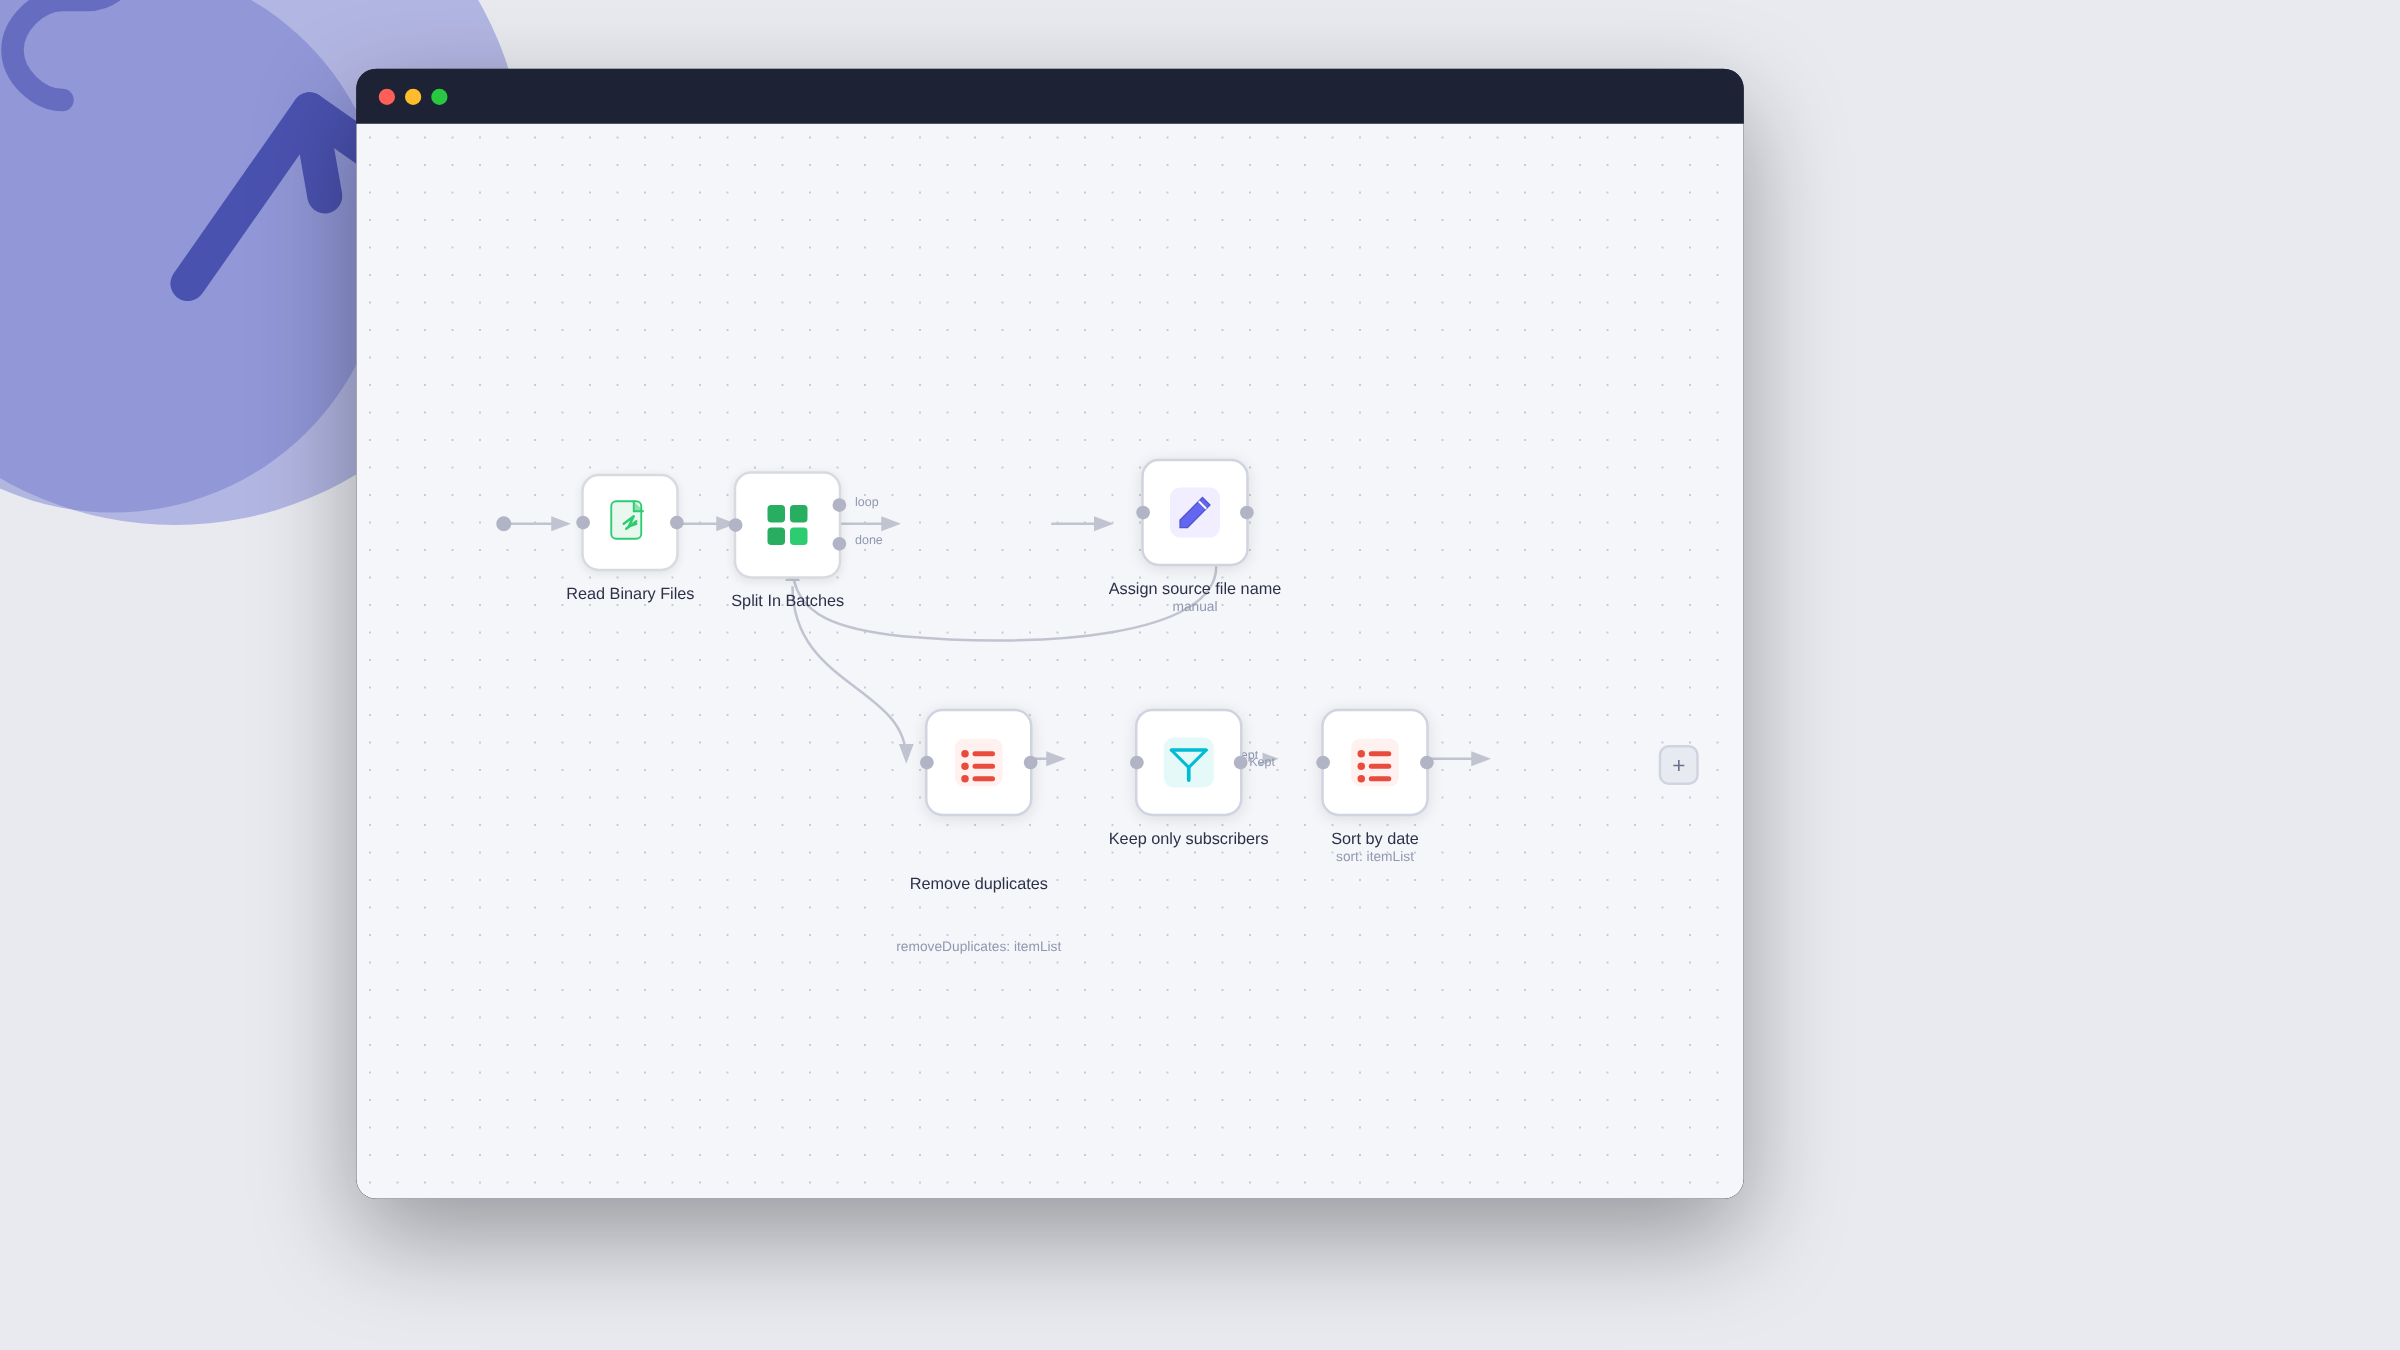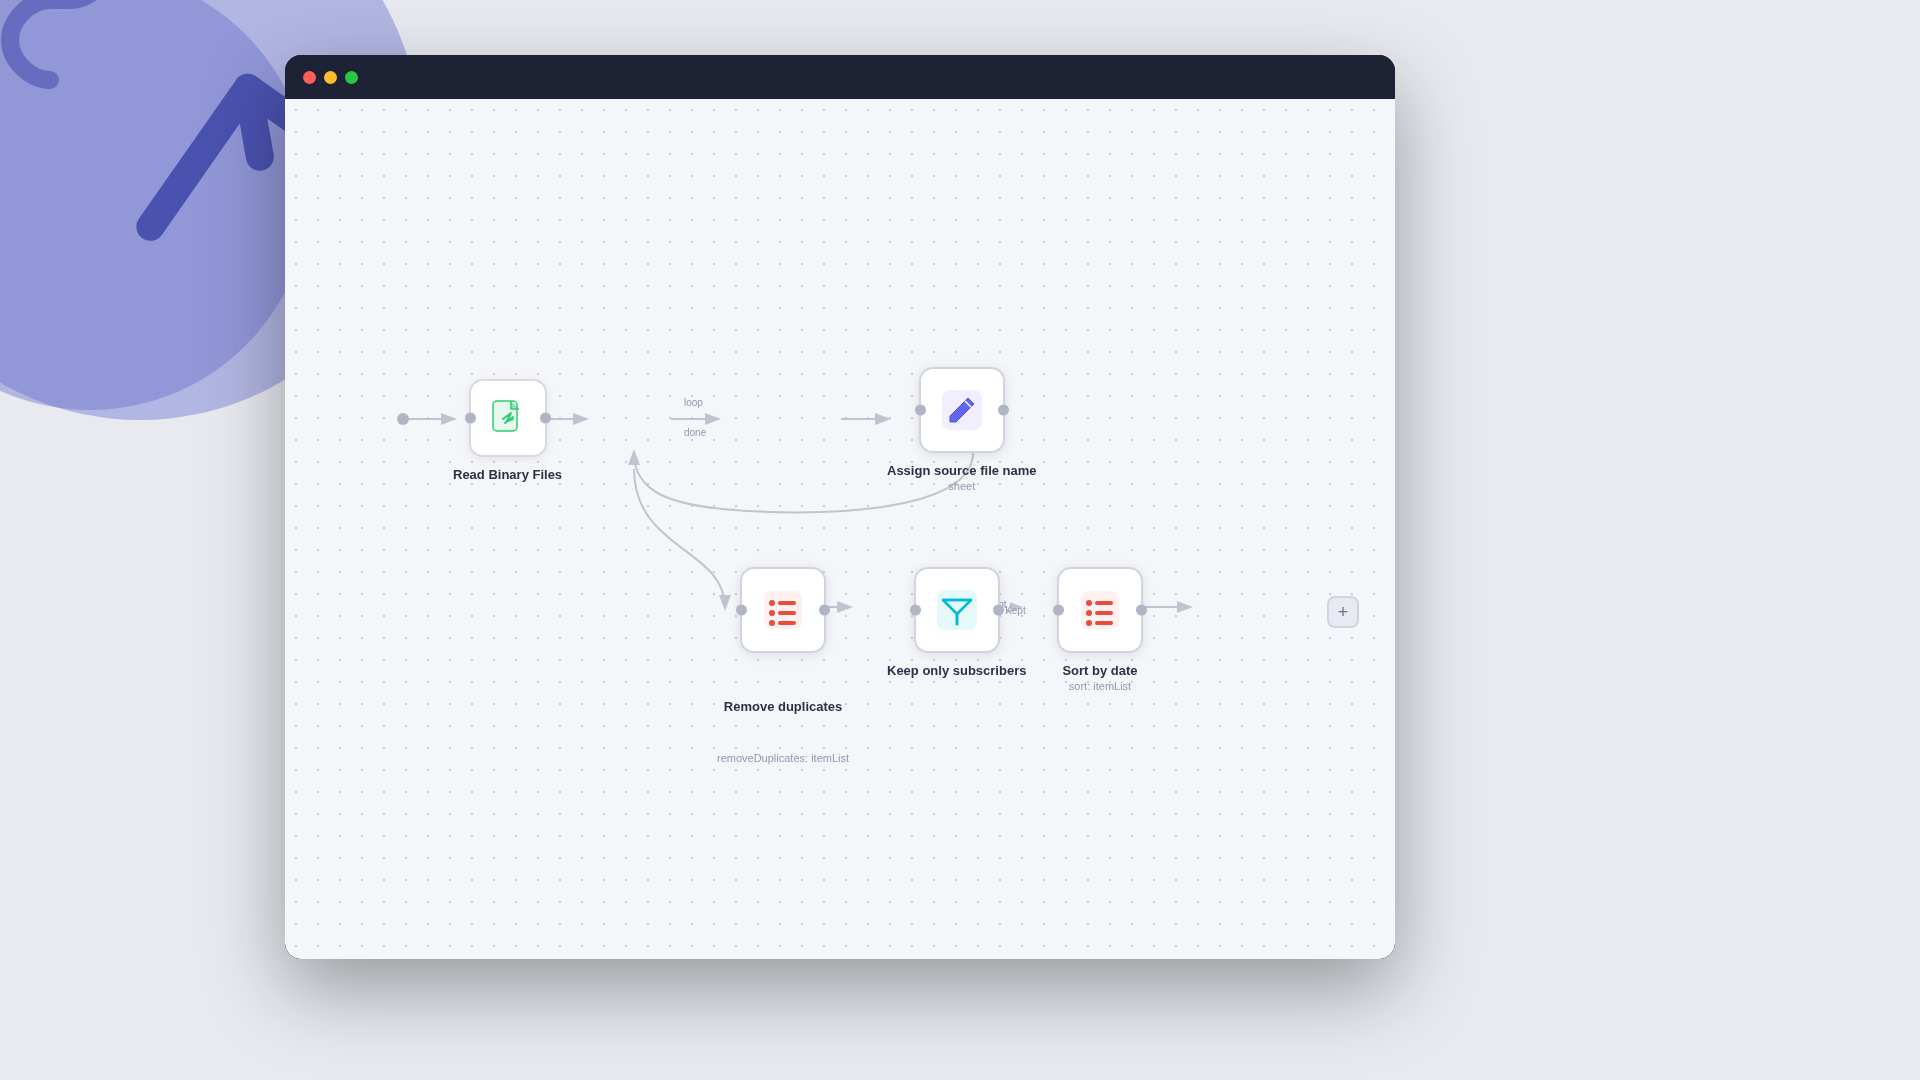--- a/index.html
+++ b/index.html
@@ -87,21 +87,21 @@
       display: flex;
       align-items: center;
       justify-content: center;
       position: relative;
       box-shadow: 0 2px 8px rgba(0,0,0,0.08);
     }
 
     .node-label {
       margin-top: 10px;
       font-size: 13px;
-      font-weight: 700;
+      font-weight: 400;
       color: #2d3148;
       text-align: center;
       white-space: nowrap;
     }
 
     .node-sublabel {
       font-size: 11px;
       color: #9098b0;
       text-align: center;
       margin-top: 2px;
@@ -234,36 +234,54 @@
             <path d="M22 2 L22 10 L30 10" fill="none" stroke="#2ecc71" stroke-width="1.5"></path>
             <path d="M14 20 L22 14 L18 22 L24 20" fill="none" stroke="#2ecc71" stroke-width="2" stroke-linecap="round" stroke-linejoin="round"></path>
             <path d="M16 24 L24 18" fill="none" stroke="#2ecc71" stroke-width="2" stroke-linecap="round"></path>
           </svg>
         </div>
         <div class="conn-dot right"></div>
       </div>
       <div class="node-label">Read Binary Files</div>
     </div>
 
+    <div class="node" style="left:300px; top:278px;">
+      <div class="node-box" style="width:86px; height:86px; border-radius:14px;">
+        <div class="conn-dot left"></div>
+
+        <div class="conn-dot" style="right:-6px; top:30%; transform:translateY(-50%);"></div>
+
+        <div class="conn-dot" style="right:-6px; top:68%; transform:translateY(-50%);"></div>
+        <div class="node-icon">
+          <svg width="40" height="40" viewBox="0 0 40 40">
+            <rect x="4" y="4" width="14" height="14" rx="3" fill="#27ae60"></rect>
+            <rect x="22" y="4" width="14" height="14" rx="3" fill="#27ae60"></rect>
+            <rect x="4" y="22" width="14" height="14" rx="3" fill="#27ae60"></rect>
+            <rect x="22" y="22" width="14" height="14" rx="3" fill="#2ecc71"></rect>
+          </svg>
+        </div>
+      </div>
+      <div class="node-label">Split In Batches</div>
+    </div>
 
 
     <div class="node" style="left:602px; top:268px;">
       <div class="node-box" style="width:86px; height:86px; border: 2px solid #d0d4e0; box-shadow: 0 2px 12px rgba(0,0,0,0.1);">
         <div class="conn-dot left"></div>
         <div class="node-icon">
           <svg width="44" height="44" viewBox="0 0 44 44">
             <rect x="2" y="2" width="40" height="40" rx="8" fill="#f0eeff"></rect>
             <path d="M28 10 L34 16 L16 34 L10 34 L10 28 Z" fill="#6366f1" stroke="#5254cc" stroke-width="1"></path>
             <path d="M25 13 L31 19" stroke="white" stroke-width="1.5"></path>
           </svg>
         </div>
         <div class="conn-dot right"></div>
       </div>
       <div class="node-label">Assign source file name</div>
-      <div class="node-sublabel">sheet</div>
+      <div class="node-sublabel">manual</div>
     </div>
 
     <div class="node" style="left:432px; top:468px;gap:36px;">
       <div class="node-box" style="width:86px; height:86px; border: 2px solid #d0d4e0; box-shadow: 0 2px 12px rgba(0,0,0,0.1);">
         <div class="conn-dot left"></div>
         <div class="node-icon">
           <svg width="42" height="42" viewBox="0 0 42 42">
             <rect x="2" y="2" width="38" height="38" rx="7" fill="#fff1ef"></rect>
             <circle cx="10" cy="14" r="3" fill="#e74c3c"></circle>
             <rect x="16" y="12" width="18" height="4" rx="2" fill="#e74c3c"></rect>

